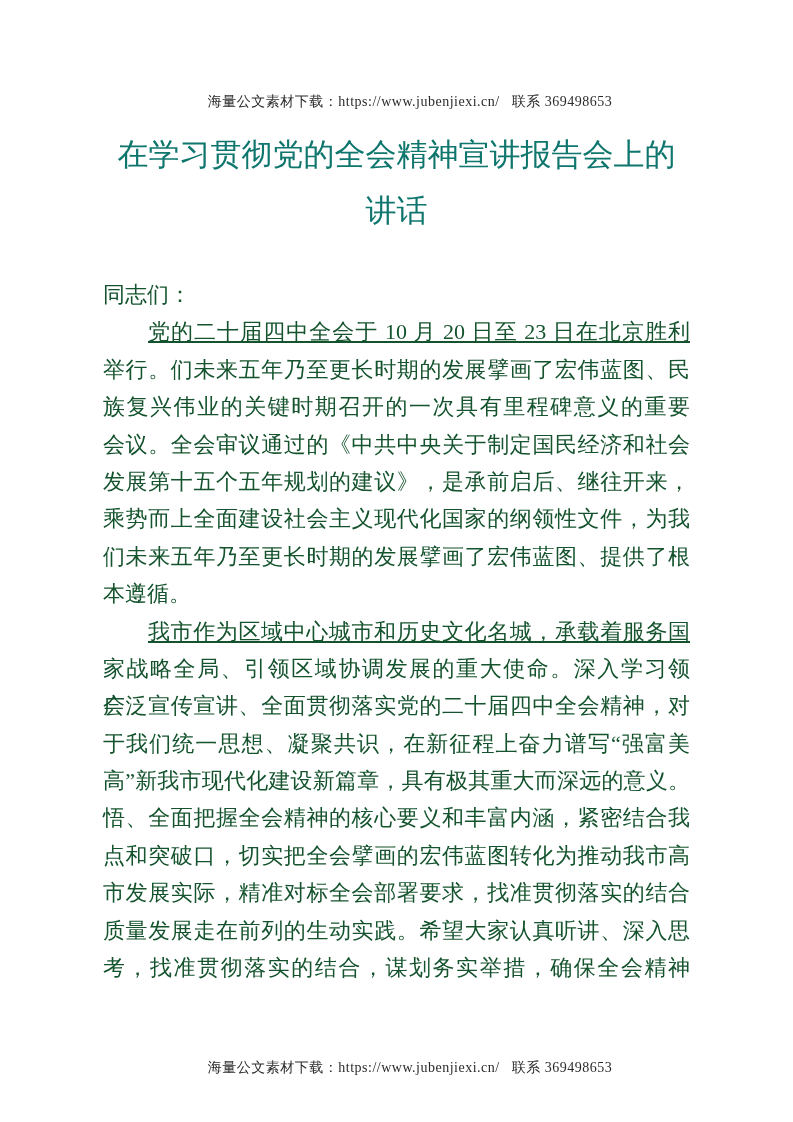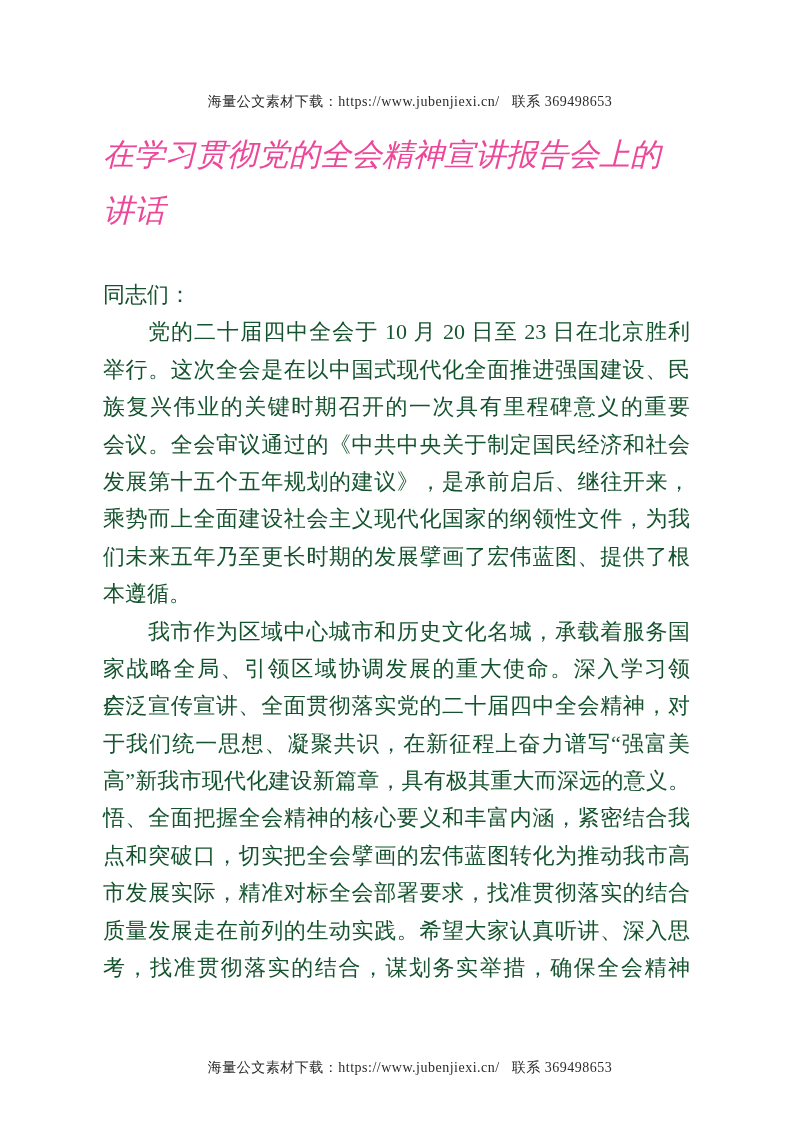--- a/index.html
+++ b/index.html
@@ -28,27 +28,26 @@
     letter-spacing: 0.5px;
   }
   .page-header { top: 72px; }
   .page-footer { top: 1038px; }
   .doc-title {
     position: absolute;
     top: 127px;
     left: 103px;
     width: 587px;
     margin: 0;
-    text-align: left;
+    text-align: center;
     font-size: 31px;
     font-weight: 400;
     line-height: 56px;
-    color: #ec4899;
+    color: #0f766e;
     letter-spacing: 0;
-    font-style: italic;
   }
   .doc-body {
     position: absolute;
     top: 276px;
     left: 103px;
     width: 587px;
   }
   .body-line {
     height: 37.4px;
     line-height: 37.4px;
@@ -57,40 +56,41 @@
     white-space: nowrap;
   }
   .body-line.justify {
     white-space: normal;
     text-align: justify;
     text-align-last: justify;
     text-justify: inter-character;
   }
   .body-line.indent {
     text-indent: 45px;
+    text-decoration: underline;
   }
 </style>
 </head>
 <body>
 
 <div class="page">
 
   <div class="page-header">
     <span>海量公文素材下载：https://www.jubenjiexi.cn/   联系 369498653</span>
   </div>
 
   <h1 class="doc-title">
     <div>在学习贯彻党的全会精神宣讲报告会上的</div>
     <div>讲话</div>
   </h1>
 
   <div class="doc-body">
       <div class="body-line">同志们：</div>
       <div class="body-line justify indent">党的二十届四中全会于 10 月 20 日至 23 日在北京胜利</div>
-      <div class="body-line justify">举行。这次全会是在以中国式现代化全面推进强国建设、民</div>
+      <div class="body-line justify">举行。们未来五年乃至更长时期的发展擘画了宏伟蓝图、民</div>
       <div class="body-line justify">族复兴伟业的关键时期召开的一次具有里程碑意义的重要</div>
       <div class="body-line justify">会议。全会审议通过的《中共中央关于制定国民经济和社会</div>
       <div class="body-line justify">发展第十五个五年规划的建议》，是承前启后、继往开来，</div>
       <div class="body-line justify">乘势而上全面建设社会主义现代化国家的纲领性文件，为我</div>
       <div class="body-line justify">们未来五年乃至更长时期的发展擘画了宏伟蓝图、提供了根</div>
       <div class="body-line">本遵循。</div>
       <div class="body-line justify indent">我市作为区域中心城市和历史文化名城，承载着服务国</div>
       <div class="body-line justify">家战略全局、引领区域协调发展的重大使命。深入学习领会、</div>
       <div class="body-line justify">广泛宣传宣讲、全面贯彻落实党的二十届四中全会精神，对</div>
       <div class="body-line justify">于我们统一思想、凝聚共识，在新征程上奋力谱写“强富美</div>

